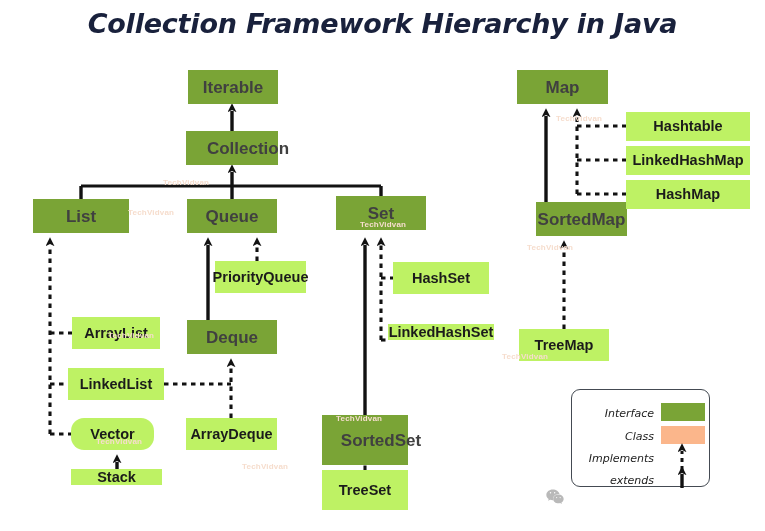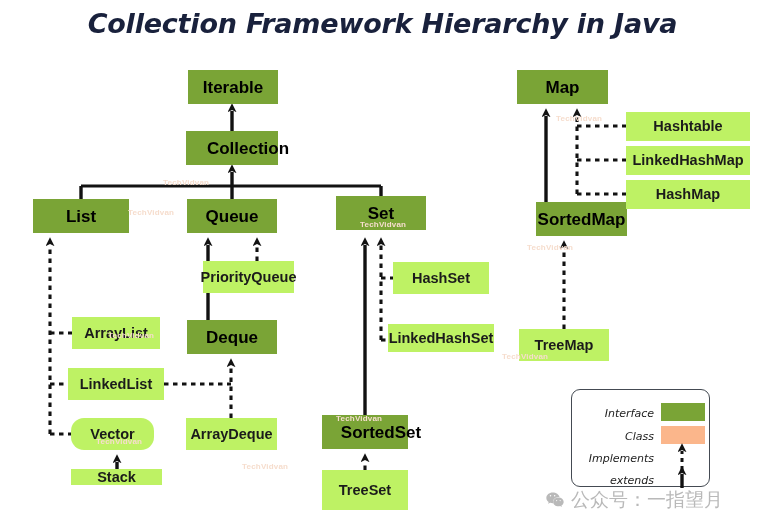--- a/index.html
+++ b/index.html
@@ -38,21 +38,21 @@
     display: flex;
     align-items: center;
     justify-content: center;
     font-family: "Liberation Sans", sans-serif;
     line-height: 1;
     text-align: center;
     white-space: nowrap;
   }
   .node.iface {
     background: #7aa436;
-    color: #000000;
+    color: #404040;
     font-size: 17px;
     font-weight: 600;
   }
   .node.klass {
     background: #bef264;
     color: #1b1b1b;
     font-size: 14.5px;
     font-weight: 700;
   }
   #edges {
@@ -195,51 +195,51 @@
       </div>
       <div class="node iface" style="left: 187px; top: 199px; width: 90px; height: 34px;">
         <span>Queue</span>
       </div>
       <div class="node iface" style="left: 336px; top: 196px; width: 90px; height: 34px;">
         <span>Set</span>
       </div>
       <div class="node iface" style="left: 187px; top: 320px; width: 90px; height: 34px;">
         <span>Deque</span>
       </div>
-      <div class="node iface" style="left: 322px; top: 415px; width: 86px; height: 34px; padding-left: 32px;">
+      <div class="node iface" style="left: 322px; top: 415px; width: 86px; height: 50px; padding-left: 32px;">
         <span>SortedSet</span>
       </div>
       <div class="node iface" style="left: 517px; top: 70px; width: 91px; height: 34px;">
         <span>Map</span>
       </div>
       <div class="node iface" style="left: 517px; top: 202px; width: 91px; height: 34px; margin-left: 19px;">
         <span>SortedMap</span>
       </div>
       <div class="node klass" style="left: 72px; top: 317px; width: 88px; height: 32px;">
         <span>ArrayList</span>
       </div>
       <div class="node klass" style="left: 68px; top: 368px; width: 96px; height: 32px;">
         <span>LinkedList</span>
       </div>
       <div class="node klass" style="left: 71px; top: 418px; width: 83px; height: 32px; border-radius: 13px;">
         <span>Vector</span>
       </div>
       <div class="node klass" style="left: 71px; top: 469px; width: 91px; height: 16px;">
         <span>Stack</span>
       </div>
-      <div class="node klass" style="left: 203px; top: 261px; width: 91px; height: 32px;">
+      <div class="node klass" style="left: 215px; top: 261px; width: 91px; height: 32px;">
         <span>PriorityQueue</span>
       </div>
       <div class="node klass" style="left: 186px; top: 418px; width: 91px; height: 32px;">
         <span>ArrayDeque</span>
       </div>
       <div class="node klass" style="left: 393px; top: 262px; width: 96px; height: 32px;">
         <span>HashSet</span>
       </div>
-      <div class="node klass" style="left: 388px; top: 324px; width: 106px; height: 28px;">
+      <div class="node klass" style="left: 388px; top: 324px; width: 106px; height: 16px;">
         <span>LinkedHashSet</span>
       </div>
       <div class="node klass" style="left: 322px; top: 470px; width: 86px; height: 40px;">
         <span>TreeSet</span>
       </div>
       <div class="node klass" style="left: 626px; top: 112px; width: 124px; height: 29px;">
         <span>Hashtable</span>
       </div>
       <div class="node klass" style="left: 626px; top: 146px; width: 124px; height: 29px;">
         <span>LinkedHashMap</span>
@@ -292,16 +292,15 @@
     <svg id="watermark-icon" viewBox="0 0 24 24">
       <path fill="#b9b9b9" d="M9.2,3C5,3,1.6,5.9,1.6,9.5c0,2,1.1,3.8,2.8,5L3.7,16.6l2.5-1.3c0.9,0.3,1.9,0.5,3,0.5
         c0.2,0,0.4,0,0.6,0c-0.1-0.4-0.2-0.9-0.2-1.3c0-3.3,3.2-6,7.1-6c0.2,0,0.5,0,0.7,0C16.7,5.3,13.3,3,9.2,3z
         M6.6,7.9C6.1,7.9,5.7,7.5,5.7,7c0-0.5,0.4-0.9,0.9-0.9c0.5,0,0.9,0.4,0.9,0.9C7.5,7.5,7.1,7.9,6.6,7.9z
         M11.6,7.9c-0.5,0-0.9-0.4-0.9-0.9c0-0.5,0.4-0.9,0.9-0.9c0.5,0,0.9,0.4,0.9,0.9C12.5,7.5,12.1,7.9,11.6,7.9z"></path>
       <path fill="#b9b9b9" d="M22.4,14.3c0-2.9-2.8-5.3-6.3-5.3s-6.3,2.4-6.3,5.3s2.8,5.3,6.3,5.3c0.7,0,1.4-0.1,2.1-0.3l2,1.1
         l-0.5-1.7C21.3,17.6,22.4,16,22.4,14.3z M14,13.4c-0.4,0-0.7-0.3-0.7-0.7c0-0.4,0.3-0.7,0.7-0.7c0.4,0,0.7,0.3,0.7,0.7
         C14.7,13.1,14.4,13.4,14,13.4z M18.2,13.4c-0.4,0-0.7-0.3-0.7-0.7c0-0.4,0.3-0.7,0.7-0.7s0.7,0.3,0.7,0.7
         C18.9,13.1,18.6,13.4,18.2,13.4z"></path>
     </svg>
-    <span>公众号：一指望月</span>
   </div>
 
 </div>
 
 </body></html>

